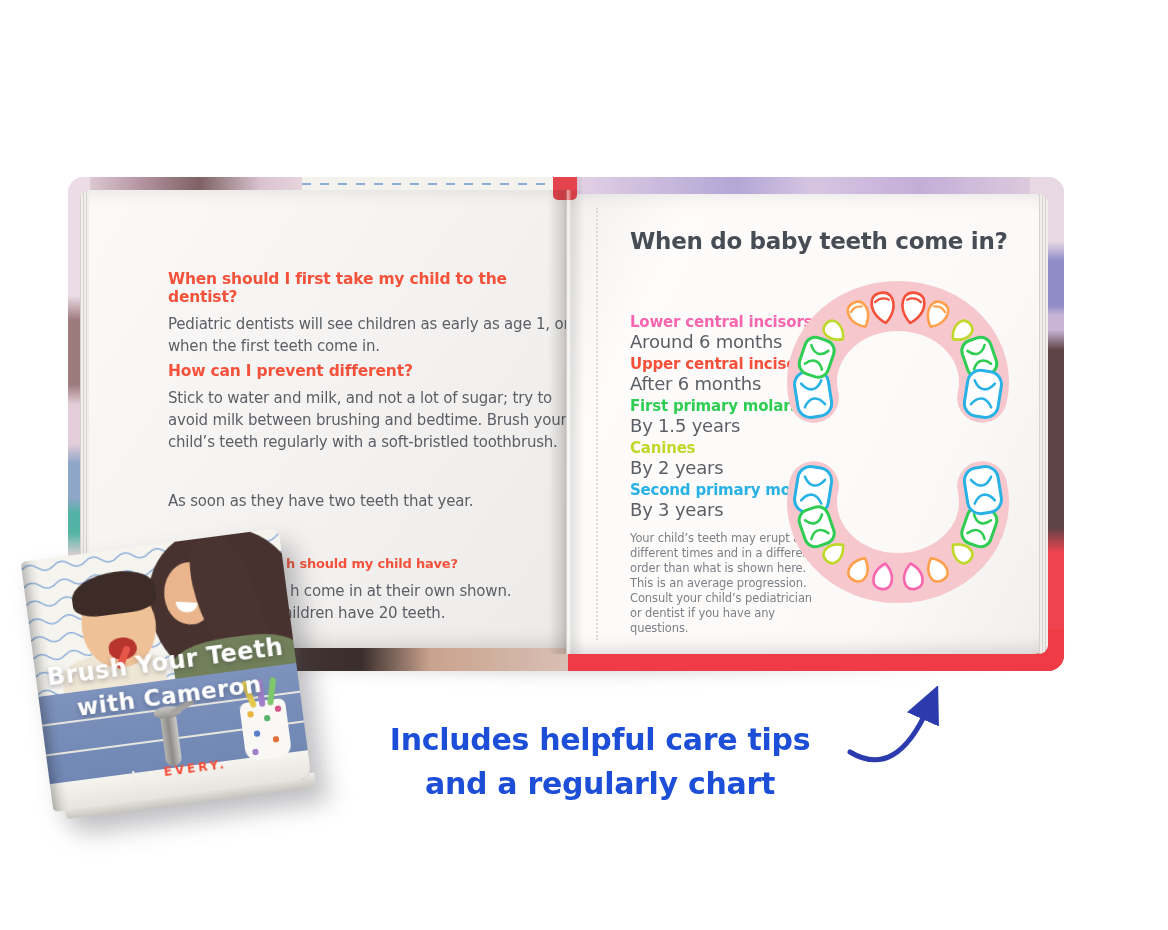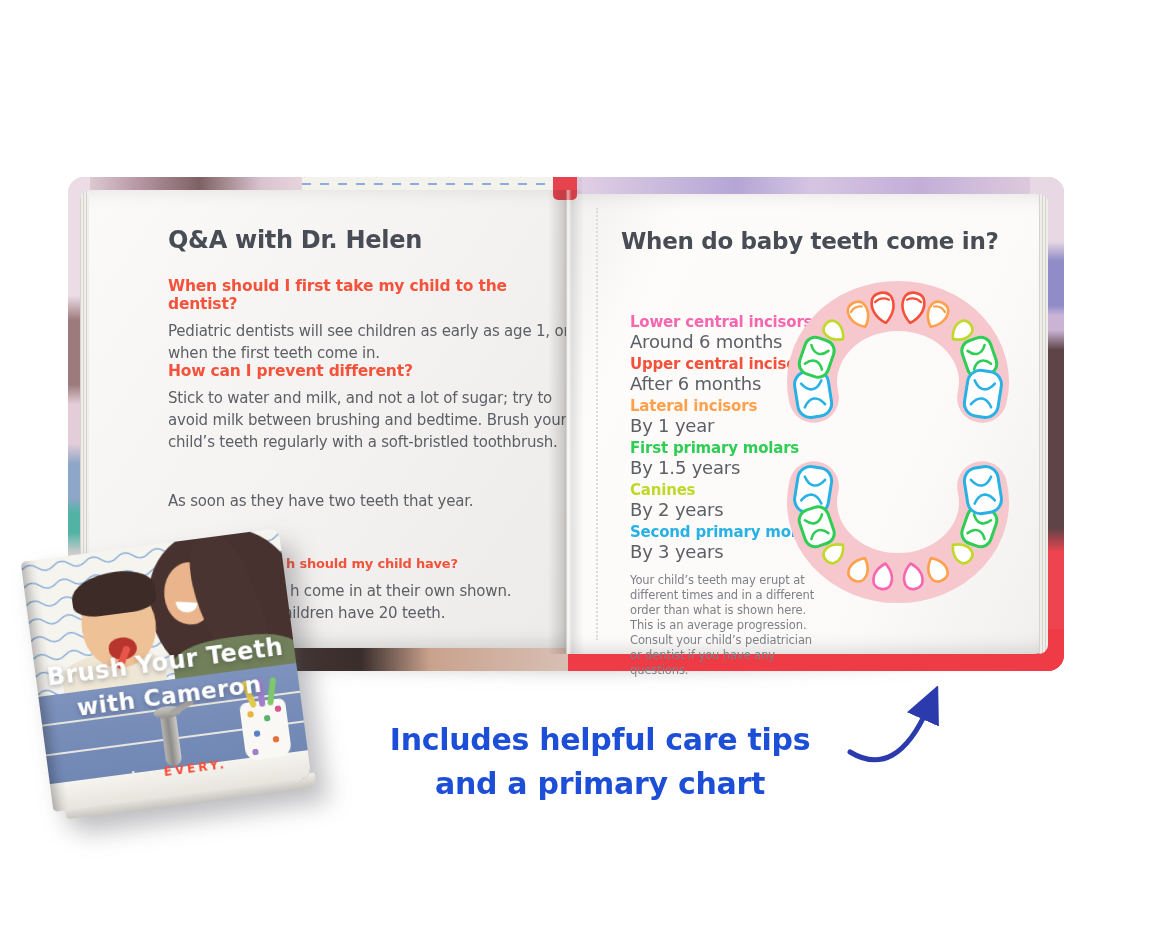--- a/index.html
+++ b/index.html
@@ -48,21 +48,21 @@
   
   .lp-title{position:absolute;left:88px;top:36px;font-size:24px;font-weight:700;color:#474c55;letter-spacing:-.3px;}
   .qa{position:absolute;left:88px;width:402px;}
   .qa .q{font-size:15.5px;font-weight:700;color:#f4523b;letter-spacing:-.2px;margin:0 0 7px 0;}
   .qa .a{font-size:15px;color:#5c6066;letter-spacing:-.2px;line-height:22px;margin:0;}
   .frag{position:absolute;white-space:nowrap;}
   .frag.fq{font-size:13px;font-weight:700;color:#f4523b;letter-spacing:-.2px;}
   .frag.fa{font-size:15px;color:#5c6066;letter-spacing:-.2px;}
 
   
-  .rp-title{position:absolute;left:55px;top:34px;font-size:23px;font-weight:700;color:#474c55;letter-spacing:-.3px;}
+  .rp-title{position:absolute;left:64px;top:34px;font-size:23px;font-weight:700;color:#474c55;letter-spacing:-.3px;}
   .legend-col{position:absolute;left:64px;top:84px;width:196px;}
   .lg-item{margin-bottom:4px;}
   .lg-label{font-size:15px;font-weight:700;line-height:19px;letter-spacing:-.2px;}
   .lg-timing{font-size:18px;color:#5c6066;line-height:19px;letter-spacing:-.2px;margin-bottom:4px;}
   .footnote{margin-top:12px;width:188px;font-size:11.5px;line-height:15px;color:#7d8187;letter-spacing:-.1px;}
   .teeth-wrap{position:absolute;left:210px;top:76px;width:245px;height:350px;}
 
   
   .mini-book{position:absolute;left:36px;top:544px;width:260px;height:252px;z-index:6;
     transform:rotate(-7.5deg);filter:drop-shadow(12px 16px 12px rgba(70,70,78,.35));}
@@ -129,23 +129,22 @@
     <div class="ce ce-top-waves"></div>
     <div class="ce ce-top-right"></div>
     <div class="ce ce-left"></div>
     <div class="ce ce-right"></div>
     <div class="ce ce-bottom-left"></div>
     <div class="ce ce-bottom-right"></div>
   </div>
   <div class="red-tab"></div>
 
   <div class="page page-left">
-    <div class="lp-title">Q&amp;A with Dr. Helen</div>
-
-    <div class="qa" style="top:87px">
+
+    <div class="qa" style="top:80px">
       <p class="q">When should I first take my child to the dentist?</p>
       <p class="a">Pediatric dentists will see children as early as age 1, or when the first teeth come in.</p>
     </div>
     <div class="qa" style="top:172px">
       <p class="q">How can I prevent different?</p>
       <p class="a">Stick to water and milk, and not a lot of sugar; try to avoid milk between brushing and bedtime. Brush your child’s teeth regularly with a soft-bristled toothbrush.</p>
     </div>
     <div class="qa" style="top:300px">
       <p class="a">As soon as they have two teeth that year.</p>
     </div>
@@ -160,24 +159,20 @@
     <div class="rp-title">When do baby teeth come in?</div>
 
     <div class="legend-col">
       <div class="lg-item">
         <div class="lg-label" style="color: rgb(247, 102, 174); margin-top: 35px;">Lower central incisors</div>
         <div class="lg-timing">Around 6 months</div>
       </div>
       <div class="lg-item">
         <div class="lg-label" style="color: rgb(244, 80, 58);">Upper central incisors</div>
         <div class="lg-timing">After 6 months</div>
-      </div>
-      <div class="lg-item">
-        <div class="lg-label" style="color: rgb(255, 160, 77);">Lateral incisors</div>
-        <div class="lg-timing">By 1 year</div>
       </div>
       <div class="lg-item">
         <div class="lg-label" style="color: rgb(47, 205, 84);">First primary molars</div>
         <div class="lg-timing">By 1.5 years</div>
       </div>
       <div class="lg-item">
         <div class="lg-label" style="color: rgb(192, 216, 41);">Canines</div>
         <div class="lg-timing">By 2 years</div>
       </div>
       <div class="lg-item">
@@ -315,21 +310,21 @@
       </div>
       <div class="mc-brand">
         <span class="bp">Lov</span><span class="bs">EVERY.</span>
       </div>
       <div class="mc-spineshade"></div>
     </div>
   </div>
 
   <div class="caption">
     <div>Includes helpful care tips</div>
-    <div>and a primary chart</div>
+    <div>and a regularly chart</div>
   </div>
   <div class="arrow-wrap">
     <svg width="112" height="86" viewBox="0 0 112 86">
       <defs>
         <marker id="ah" orient="auto" markerWidth="9" markerHeight="9" refX="2.5" refY="3.5">
           <path d="M0 0 L7.5 3.5 L0 7 Z" fill="#2b3aad"></path>
         </marker>
       </defs>
       <path d="M14 66 Q60 94 92 22" fill="none" stroke="#2b3aad" stroke-width="5" stroke-linecap="round" marker-end="url(#ah)"></path>
     </svg>

